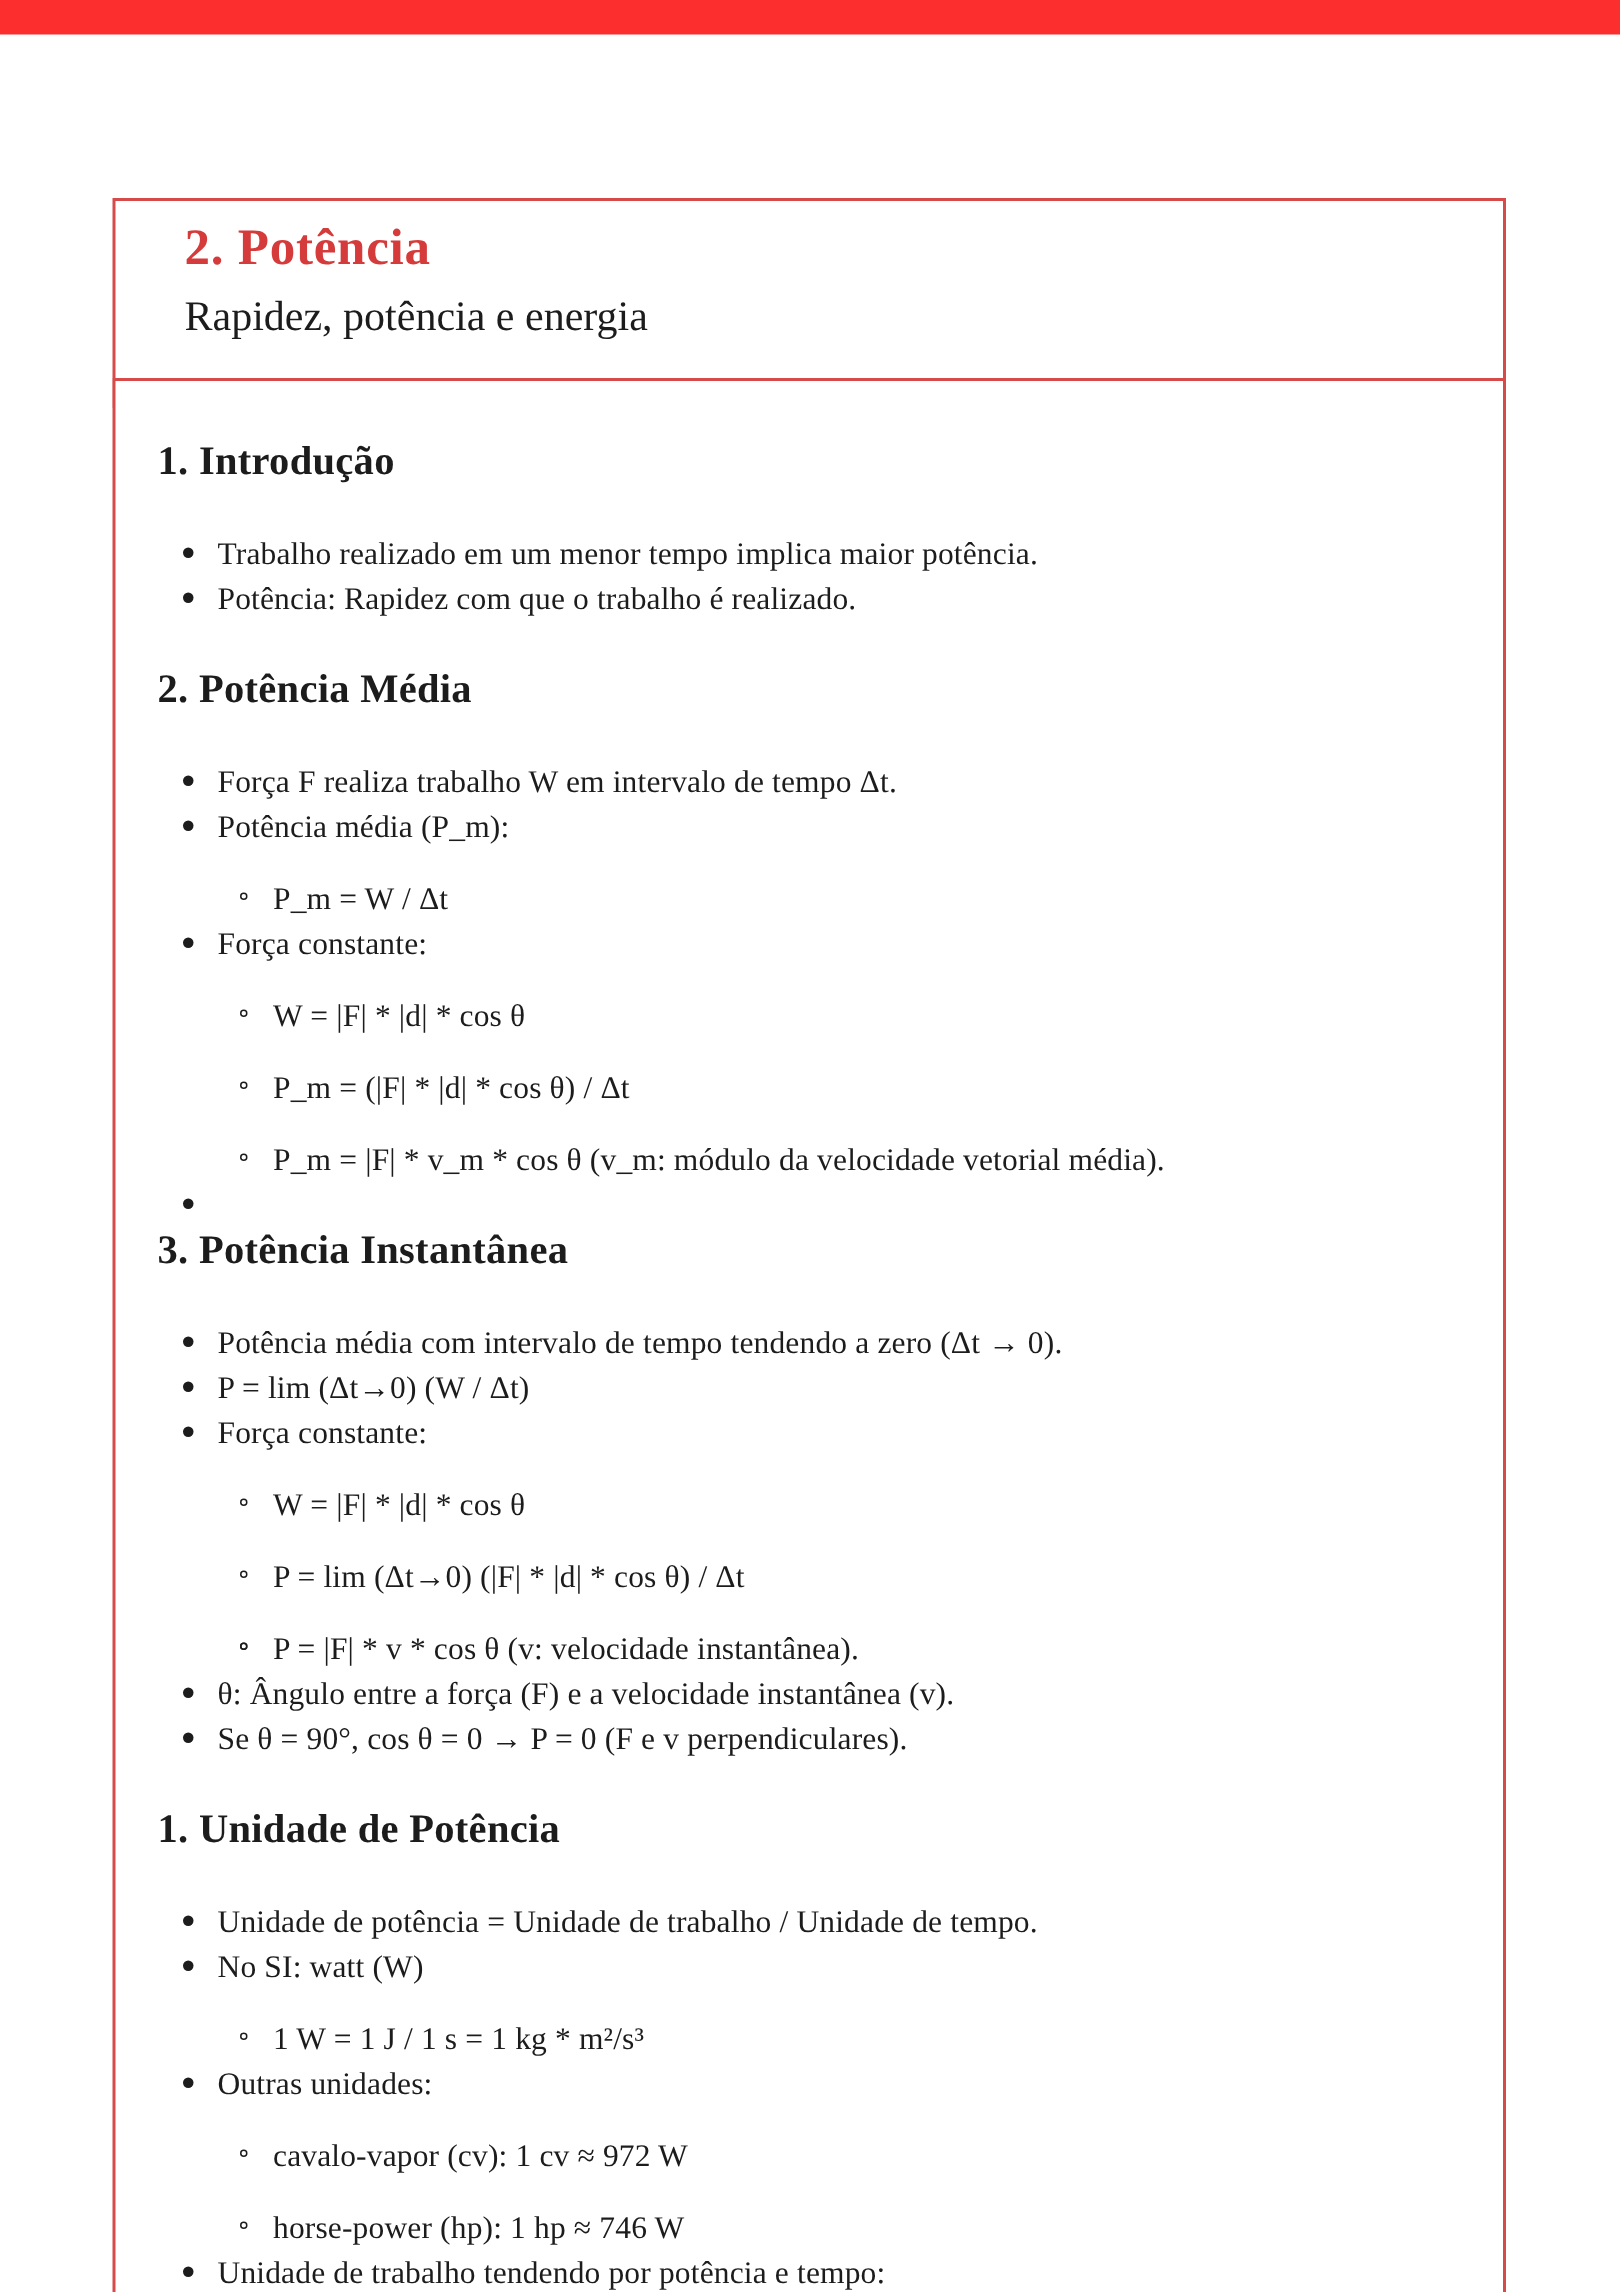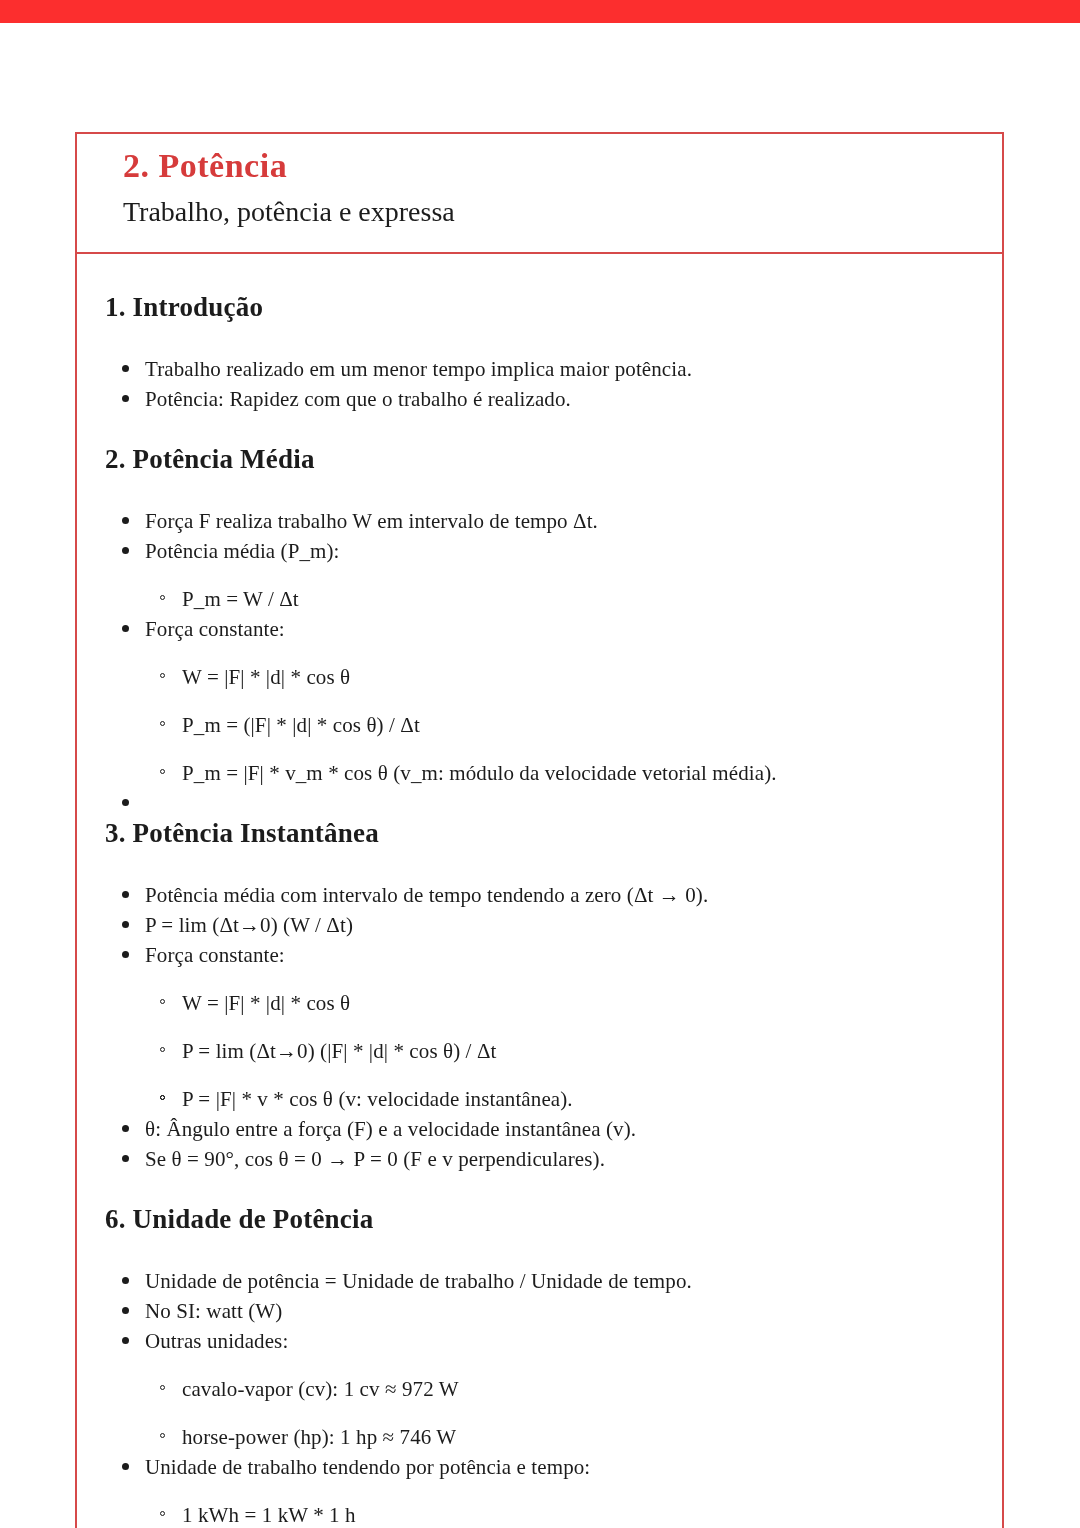--- a/index.html
+++ b/index.html
@@ -85,21 +85,21 @@
     background: transparent;
   }
 </style>
 </head>
 <body>
 
 <div class="topbar"></div>
 
 <div class="title-box">
   <div class="page-title">2. Potência</div>
-  <div class="page-subtitle">Trabalho, potência e expressa</div>
+  <div class="page-subtitle">Rapidez, potência e energia</div>
 </div>
 
 <div class="content-box" id="content">
     <div class="sec-heading">1. Introdução</div>
     <div class="list">
       <div class="item lvl1"><span class="marker">
           <span class="dot"></span>
         </span><span class="text">Trabalho realizado em um menor tempo implica maior potência.</span></div>
       <div class="item lvl1"><span class="marker">
           <span class="dot"></span>
@@ -155,28 +155,31 @@
       <div class="item lvl2"><span class="marker">
           <span class="circ"></span>
         </span><span class="text">P = |F| * v * cos θ (v: velocidade instantânea).</span></div>
       <div class="item lvl1"><span class="marker">
           <span class="dot"></span>
         </span><span class="text">θ: Ângulo entre a força (F) e a velocidade instantânea (v).</span></div>
       <div class="item lvl1"><span class="marker">
           <span class="dot"></span>
         </span><span class="text">Se θ = 90°, cos θ = 0 → P = 0 (F e v perpendiculares).</span></div>
     </div>
-    <div class="sec-heading">6. Unidade de Potência</div>
+    <div class="sec-heading">1. Unidade de Potência</div>
     <div class="list">
       <div class="item lvl1"><span class="marker">
           <span class="dot"></span>
         </span><span class="text">Unidade de potência = Unidade de trabalho / Unidade de tempo.</span></div>
       <div class="item lvl1"><span class="marker">
           <span class="dot"></span>
         </span><span class="text">No SI: watt (W)</span></div>
+      <div class="item lvl2"><span class="marker">
+          <span class="circ"></span>
+        </span><span class="text">1 W = 1 J / 1 s = 1 kg * m²/s³</span></div>
       <div class="item lvl1"><span class="marker">
           <span class="dot"></span>
         </span><span class="text">Outras unidades:</span></div>
       <div class="item lvl2"><span class="marker">
           <span class="circ"></span>
         </span><span class="text">cavalo-vapor (cv): 1 cv ≈ 972 W</span></div>
       <div class="item lvl2"><span class="marker">
           <span class="circ"></span>
         </span><span class="text">horse-power (hp): 1 hp ≈ 746 W</span></div>
       <div class="item lvl1"><span class="marker">

